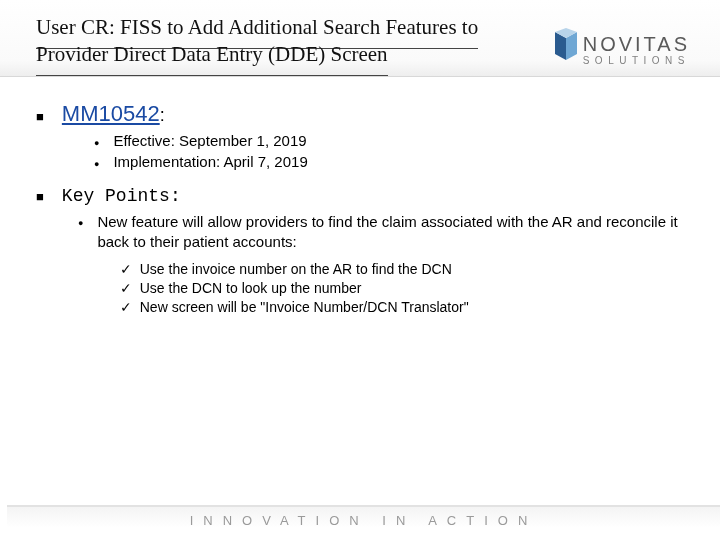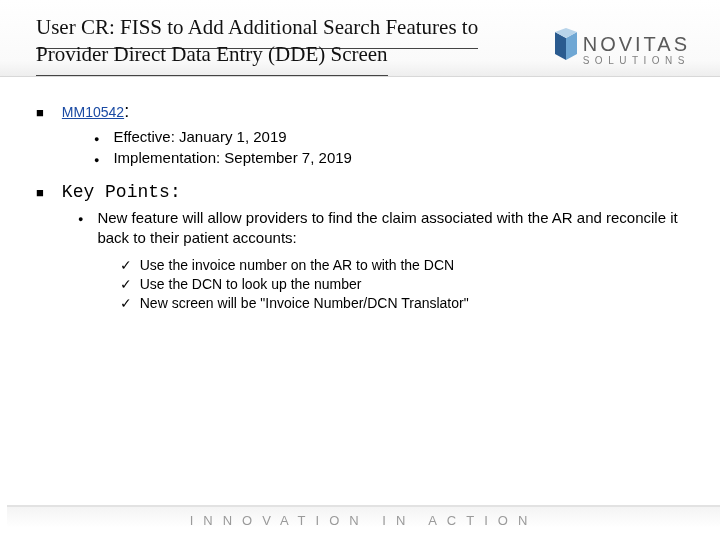--- a/index.html
+++ b/index.html
@@ -27,21 +27,21 @@
     padding-right: 18px;
   }
   .title .underline { border-bottom: 1px solid #444; padding-bottom: 9px; display: inline; }
   .logo { display: flex; align-items: center; padding-top: 14px; }
   .logo-text { display: flex; flex-direction: column; color: #5a5a5a; }
   .logo-main { font-size: 20px; letter-spacing: 3px; font-weight: 300; }
   .logo-sub { font-size: 10px; letter-spacing: 5.5px; color: #808080; margin-top: -1px; }
   .content { padding: 24px 36px 0 36px; font-size: 16px; color: #000; }
   .square-item { display: flex; align-items: baseline; margin-bottom: 4px; }
   .square { font-size: 13px; margin-right: 18px; color: #000; line-height: 1.6; }
-  .link { color: #1a4aa3; text-decoration: underline; font-size: 14px; }
+  .link { color: #1a4aa3; text-decoration: underline; font-size: 22px; }
   .colon { font-size: 18px; color: #000; }
   .kp-label { font-size: 18px; color: #000; font-family: Liberation Mono, monospace; }
   .sub-list { margin-left: 58px; margin-top: 4px; margin-bottom: 14px; }
   .dot-item { display: flex; align-items: baseline; margin-bottom: 2px; font-size: 15px; }
   .dot { font-size: 9px; margin-right: 14px; line-height: 1.7; }
   .desc-item { display: flex; align-items: flex-start; margin-left: 42px; margin-top: 4px; font-size: 15px; line-height: 1.35; }
   .desc-item .dot { margin-top: 4px; }
   .check-list { margin-left: 84px; margin-top: 8px; }
   .check-item { display: flex; align-items: baseline; font-size: 14px; margin-bottom: 3px; }
   .check { color: #000; margin-right: 8px; font-size: 14px; }
@@ -83,40 +83,40 @@
 
   <div class="square-item">
     <span class="square">■</span>
     <span>
       <a class="link">MM10542</a><span class="colon">:</span>
     </span>
   </div>
   <div class="sub-list">
     <div class="dot-item">
       <span class="dot">●</span>
-      <span>Effective: January 1, 2019</span>
+      <span>Effective: September 1, 2019</span>
     </div>
     <div class="dot-item">
       <span class="dot">●</span>
-      <span>Implementation: September 7, 2019</span>
+      <span>Implementation: April 7, 2019</span>
     </div>
   </div>
 
   <div class="square-item">
     <span class="square">■</span>
     <span class="kp-label">Key Points:</span>
   </div>
   <div class="desc-item">
     <span class="dot">●</span>
     <span>New feature will allow providers to find the claim associated with the AR and reconcile it back to their patient accounts:</span>
   </div>
   <div class="check-list">
     <div class="check-item">
       <span class="check">✓</span>
-      <span>Use the invoice number on the AR to with the DCN</span>
+      <span>Use the invoice number on the AR to find the DCN</span>
     </div>
     <div class="check-item">
       <span class="check">✓</span>
       <span>Use the DCN to look up the number</span>
     </div>
     <div class="check-item">
       <span class="check">✓</span>
       <span>New screen will be "Invoice Number/DCN Translator"</span>
     </div>
   </div>

